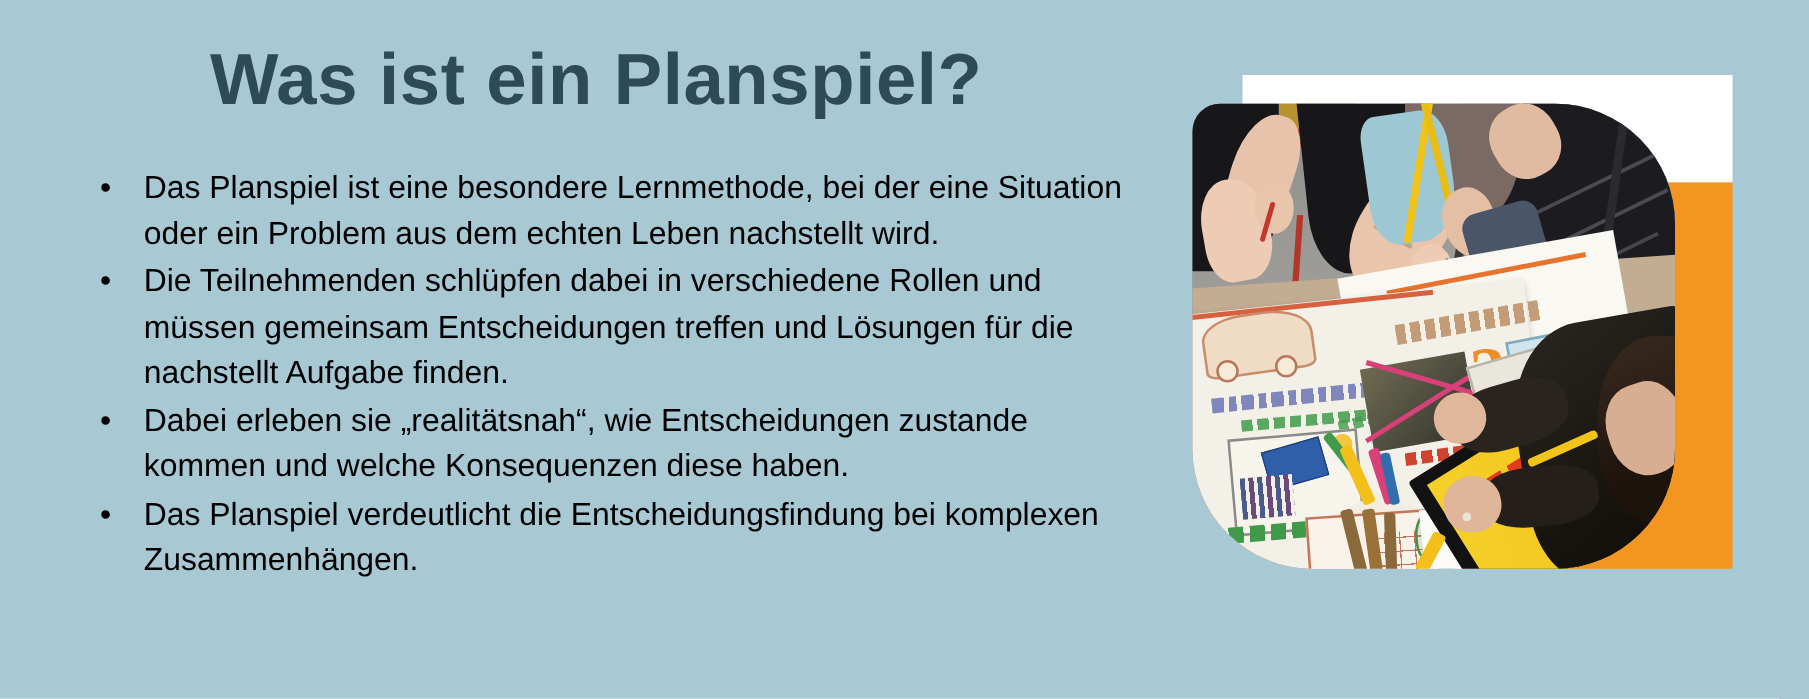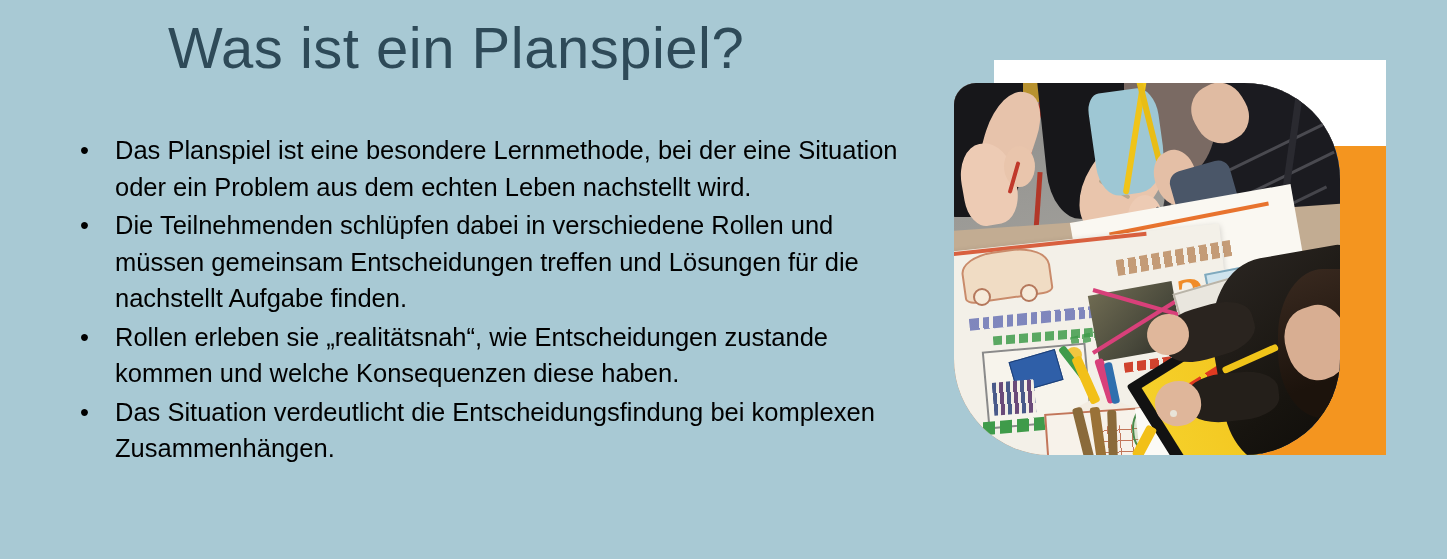--- a/index.html
+++ b/index.html
@@ -18,25 +18,25 @@
     width: 1447px;
     height: 559px;
     background: #a8c9d4;
     overflow: hidden;
   }
 
   
   #slide-title {
     position: absolute;
     left: 168px;
-    top: 14px;
+    top: 30px;
     width: 780px;
     font-size: 58px;
     line-height: 68px;
-    font-weight: 400;
+    font-weight: 700;
     letter-spacing: 0.5px;
     color: #2e4a58;
     white-space: nowrap;
   }
 
   
   #body-list {
     position: absolute;
     left: 62px;
     top: 132px;
@@ -507,26 +507,26 @@
       <span class="bullet-text">Das Planspiel ist eine besondere Lernmethode, bei der eine Situation oder ein Problem aus dem echten Leben nachstellt wird.</span>
     </li>
 
     <li class="bullet-row">
       <span class="bullet-marker">•</span>
       <span class="bullet-text">Die Teilnehmenden schlüpfen dabei in verschiedene Rollen und müssen gemeinsam Entscheidungen treffen und Lösungen für die nachstellt Aufgabe finden.</span>
     </li>
 
     <li class="bullet-row">
       <span class="bullet-marker">•</span>
-      <span class="bullet-text">Rollen erleben sie „realitätsnah“, wie Entscheidungen zustande kommen und welche Konsequenzen diese haben.</span>
+      <span class="bullet-text">Dabei erleben sie „realitätsnah“, wie Entscheidungen zustande kommen und welche Konsequenzen diese haben.</span>
     </li>
 
     <li class="bullet-row">
       <span class="bullet-marker">•</span>
-      <span class="bullet-text">Das Situation verdeutlicht die Entscheidungsfindung bei komplexen Zusammenhängen.</span>
+      <span class="bullet-text">Das Planspiel verdeutlicht die Entscheidungsfindung bei komplexen Zusammenhängen.</span>
     </li>
 
   </ul>
 
   <div id="picture-group">
 
     <div id="white-backdrop"></div>
     <div id="orange-accent"></div>
 
     <div id="photo-frame">

